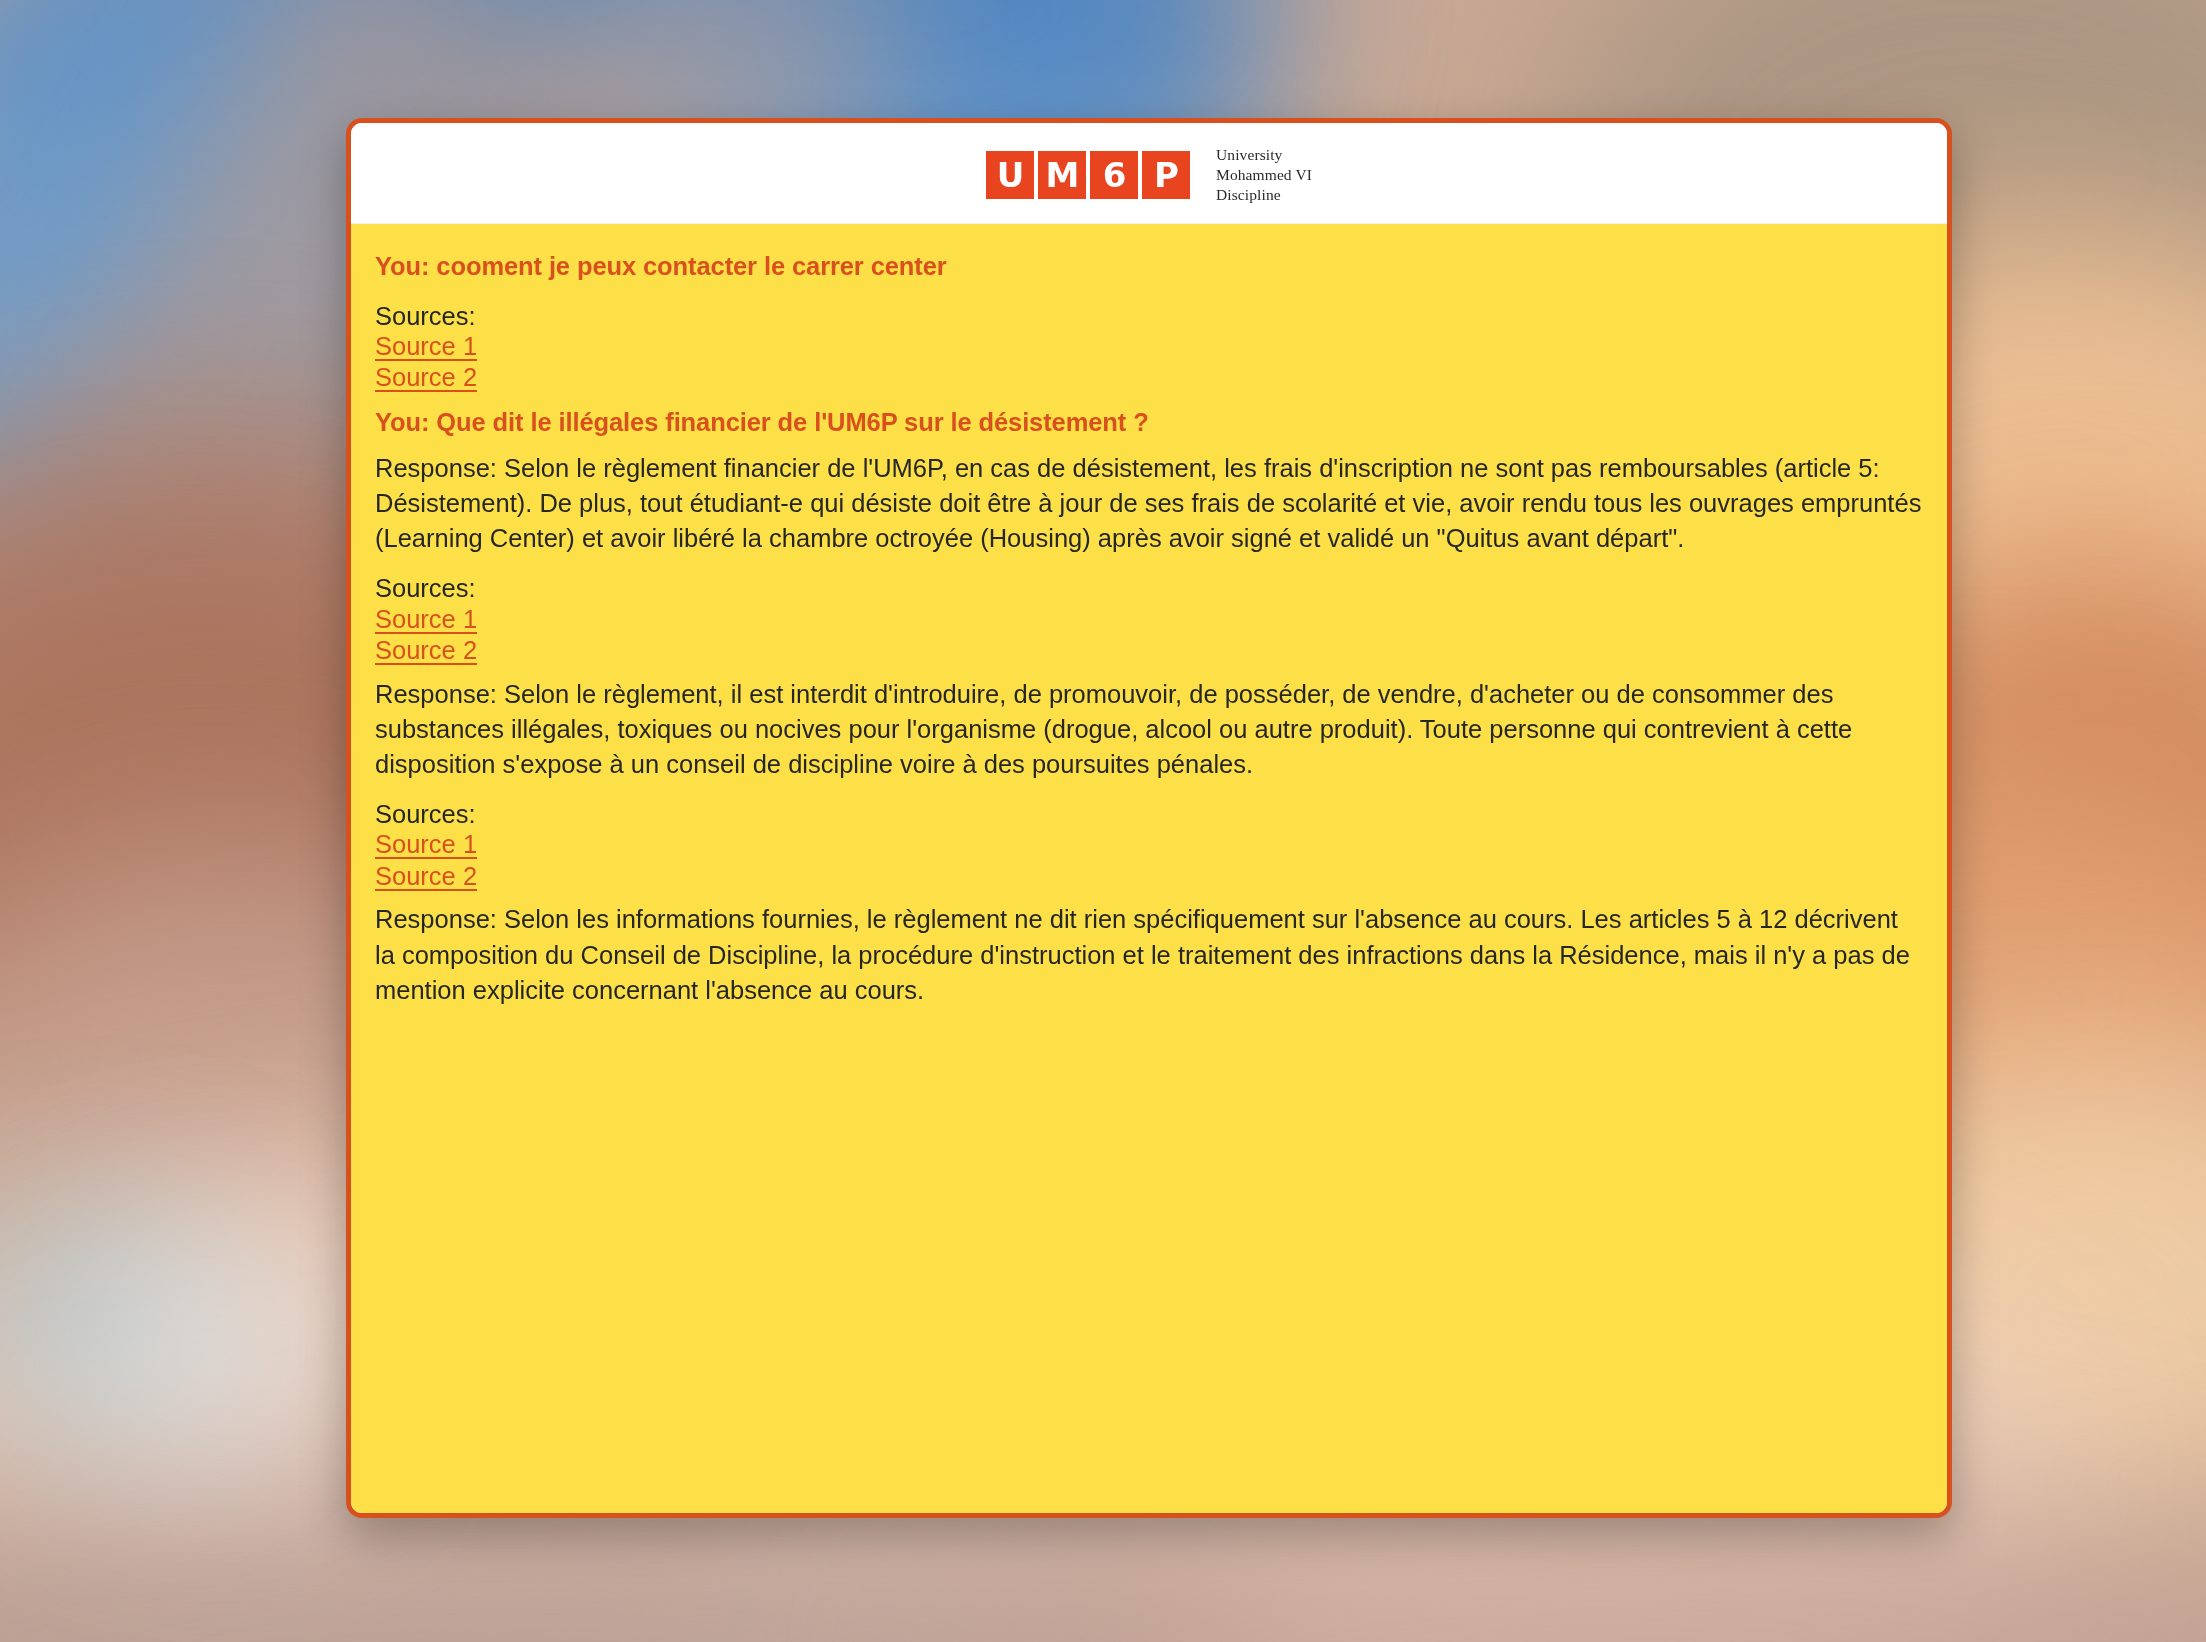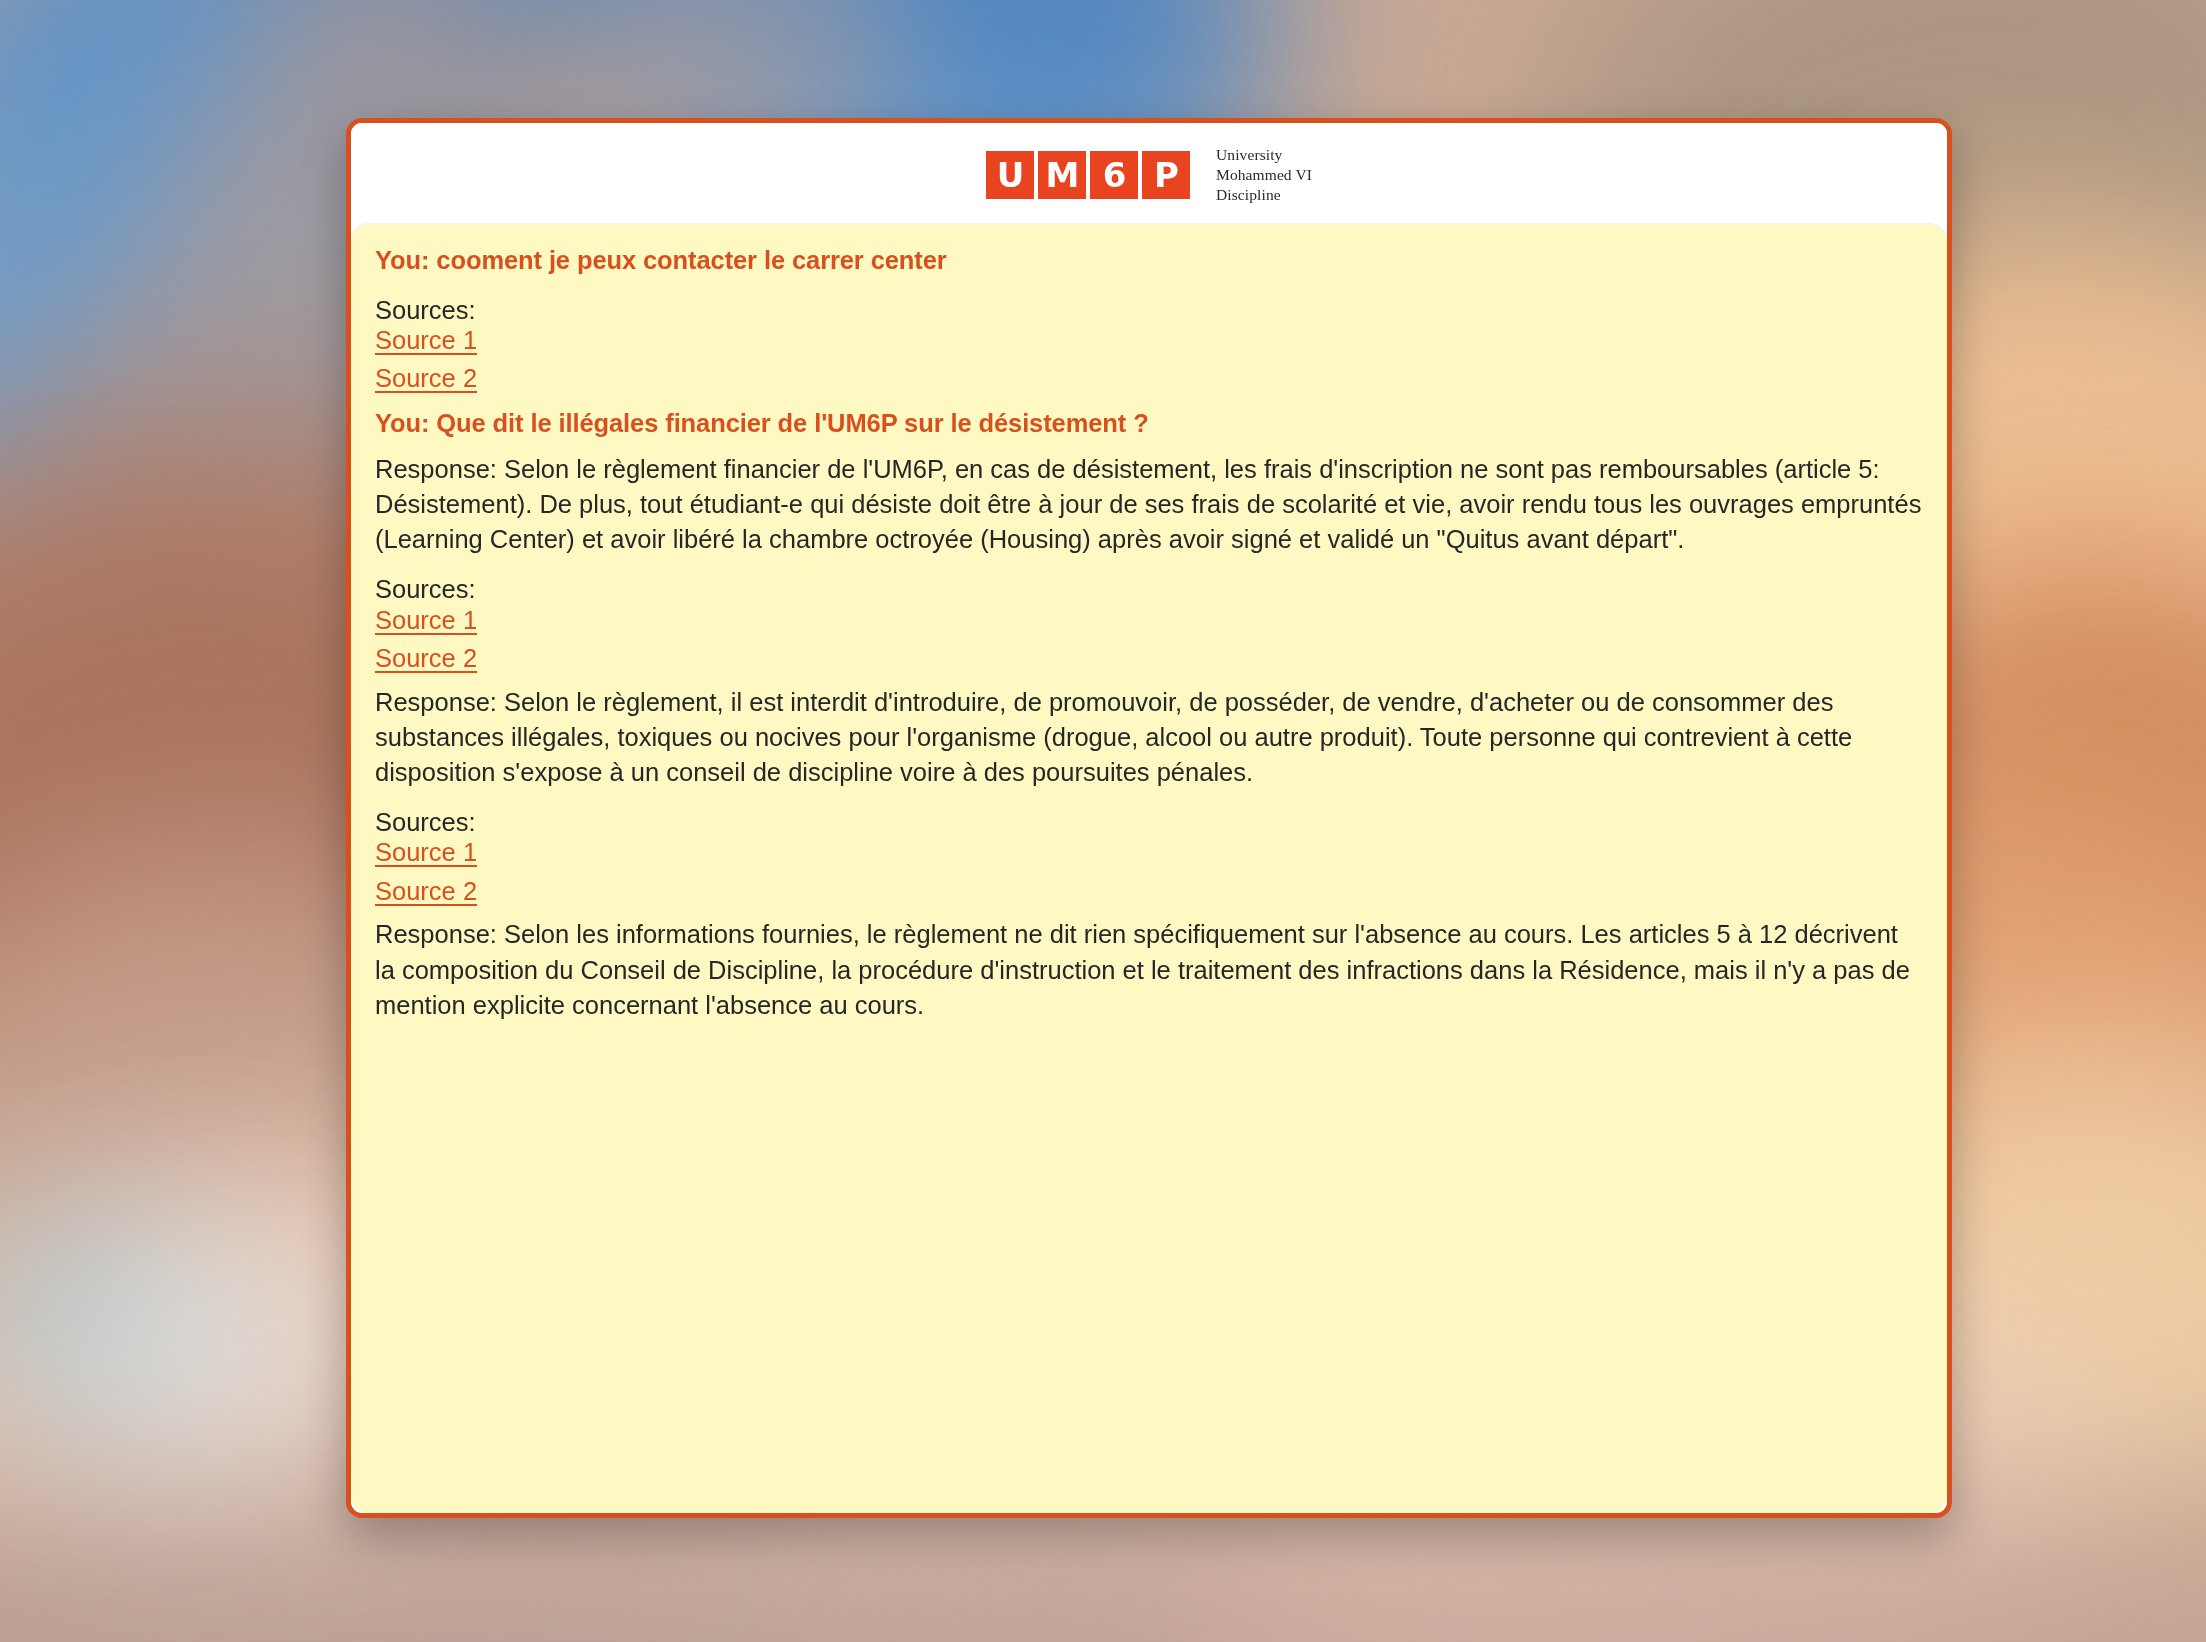--- a/index.html
+++ b/index.html
@@ -65,25 +65,24 @@
     font-size: 15.5px;
     line-height: 1.30;
     color: #2b2b2b;
     font-family: Liberation Serif, serif;
     letter-spacing: 0.1px;
   }
 
   
   #chat-scroll {
     flex: 1 1 auto;
-    background: #fef9c3;
-    padding: 6px 24px 0 24px;
+    background: #fde047;
+    padding: 12px 24px 0 24px;
     overflow: hidden;
     border-top: 1px solid #f0f0f0;
-    border-radius: 18px;
   }
   .msg-user {
     color: #d9501f;
     font-weight: 700;
     font-size: 25.5px;
     line-height: 1.30;
     margin: 14px 0 0 0;
     letter-spacing: -0.1px;
   }
   .msg-bot {
@@ -101,21 +100,21 @@
   .source-link {
     display: block;
     color: #d9501f;
     font-size: 25.5px;
     line-height: 1.08;
     text-decoration: underline;
     text-underline-offset: 4px;
     width: max-content;
     cursor: pointer;
   }
-  .source-link + .source-link { margin-top: 11px; }
+  .source-link + .source-link { margin-top: 4px; }
 
   
   #input-bar {
     flex: 0 0 auto;
     background: #ffffff;
     border-top: 5px solid #d9501f;
     padding: 20px 22px 22px 22px;
     display: flex;
     align-items: center;
     gap: 18px;

